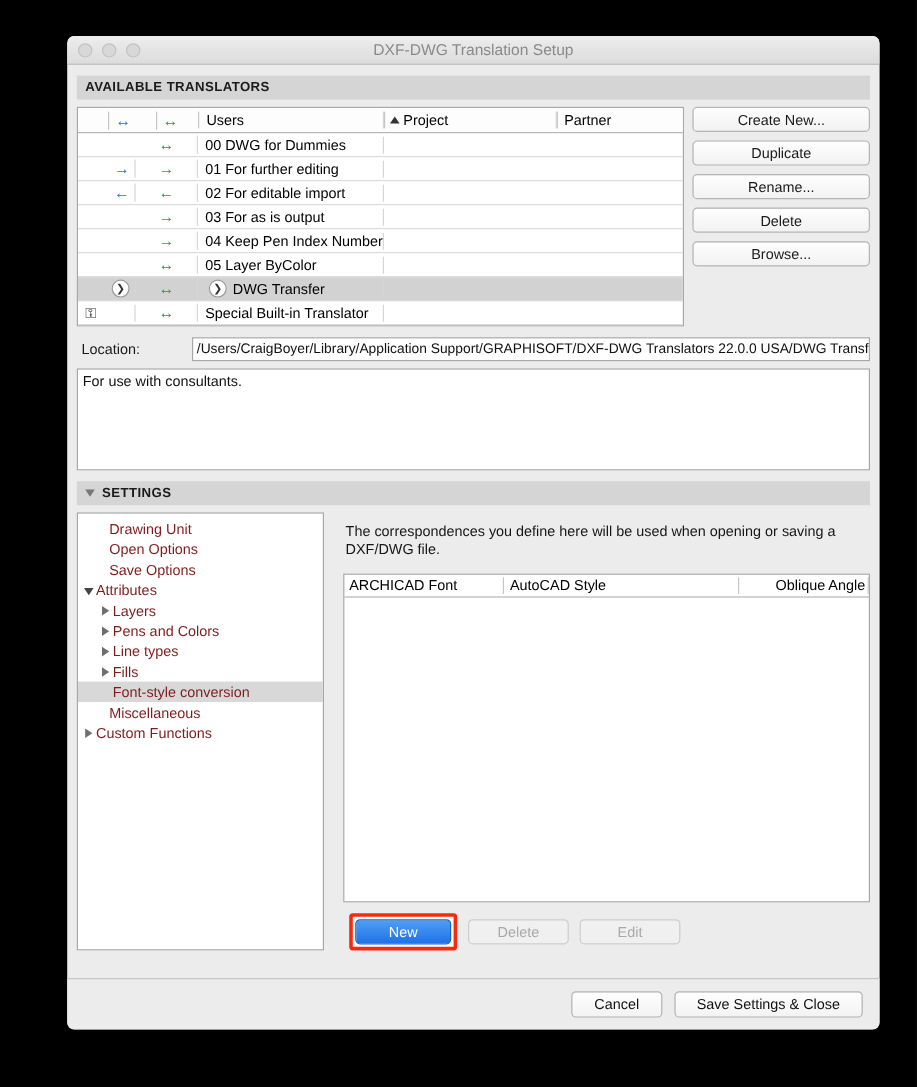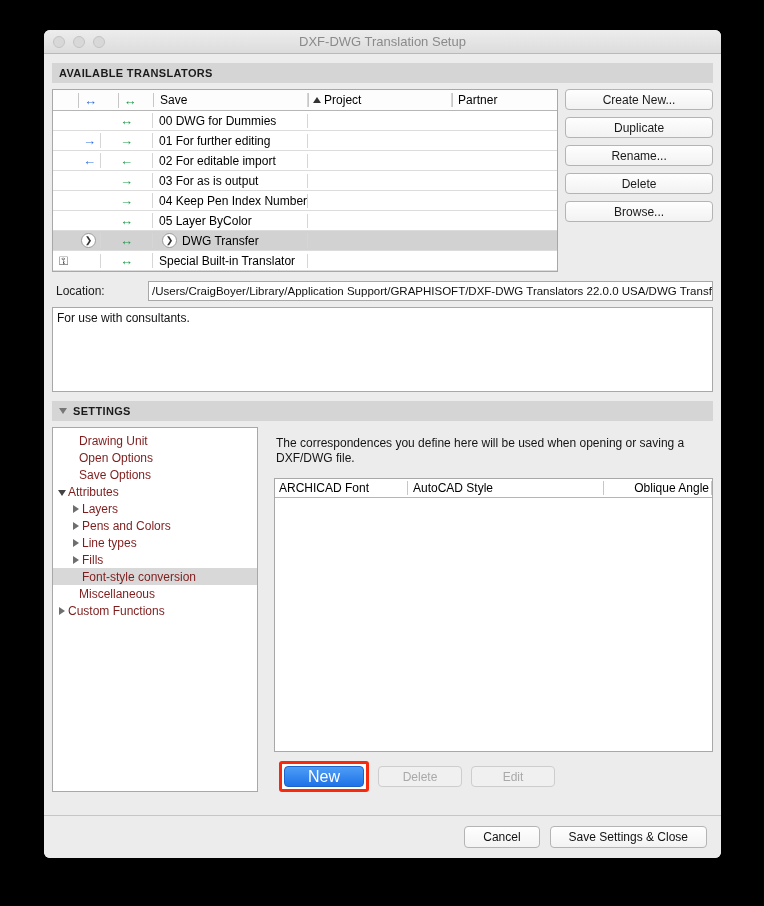--- a/index.html
+++ b/index.html
@@ -5,21 +5,21 @@
   * { box-sizing: border-box; margin: 0; padding: 0; }
   html, body {
     width: 764px; height: 906px;
     background: #000;
     font-family: "Liberation Sans", sans-serif;
     overflow: hidden;
   }
 
   .window {
     position: absolute;
-    left: 44px; top: 30px;
+    left: 56px; top: 30px;
     width: 677px; height: 828px;
     background: #ececec;
     border-radius: 6px;
     box-shadow: 0 6px 22px rgba(0,0,0,0.55);
     overflow: hidden;
     display: flex;
     flex-direction: column;
   }
 
   
@@ -217,21 +217,21 @@
     border-radius: 3px;
     padding: 2px;
     display: inline-flex;
     background: #fff;
   }
   .btn-new {
     width: 80px; height: 21px;
     background: linear-gradient(#4e9ef5, #1f72e8);
     border: 1px solid #1d63c8;
     border-radius: 4px;
-    color: #fff; font-size: 16px;
+    color: #fff; font-size: 12px;
     font-family: "Liberation Sans", sans-serif;
     cursor: default;
   }
   .btn-dis {
     width: 84px; height: 21px;
     background: #f0f0f0;
     border: 1px solid #cdcdcd;
     border-radius: 4px;
     color: #a9a9a9; font-size: 12px;
     font-family: "Liberation Sans", sans-serif;
@@ -282,21 +282,21 @@
         <div class="c-io1">
           <div class="io-pair">
               <span class="arr-blue hdr-sep" style="padding-left:5px">↔</span>
             </div>
         </div>
         <div class="c-io2">
           <div class="io-pair2">
               <span class="arr-green hdr-sep" style="padding-left:5px">↔</span>
             </div>
         </div>
-        <div class="c-name hdr-sep">Save</div>
+        <div class="c-name hdr-sep">Users</div>
         <div class="c-proj hdr-sep"><span class="sorttri"></span><span>Project</span></div>
         <div class="c-part hdr-sep">Partner</div>
       </div>
 
       <div class="trow">
         <div class="c-io1">
             <div class="io-pair"></div>
           </div>
         <div class="c-io2">
             <div class="io-pair2">

